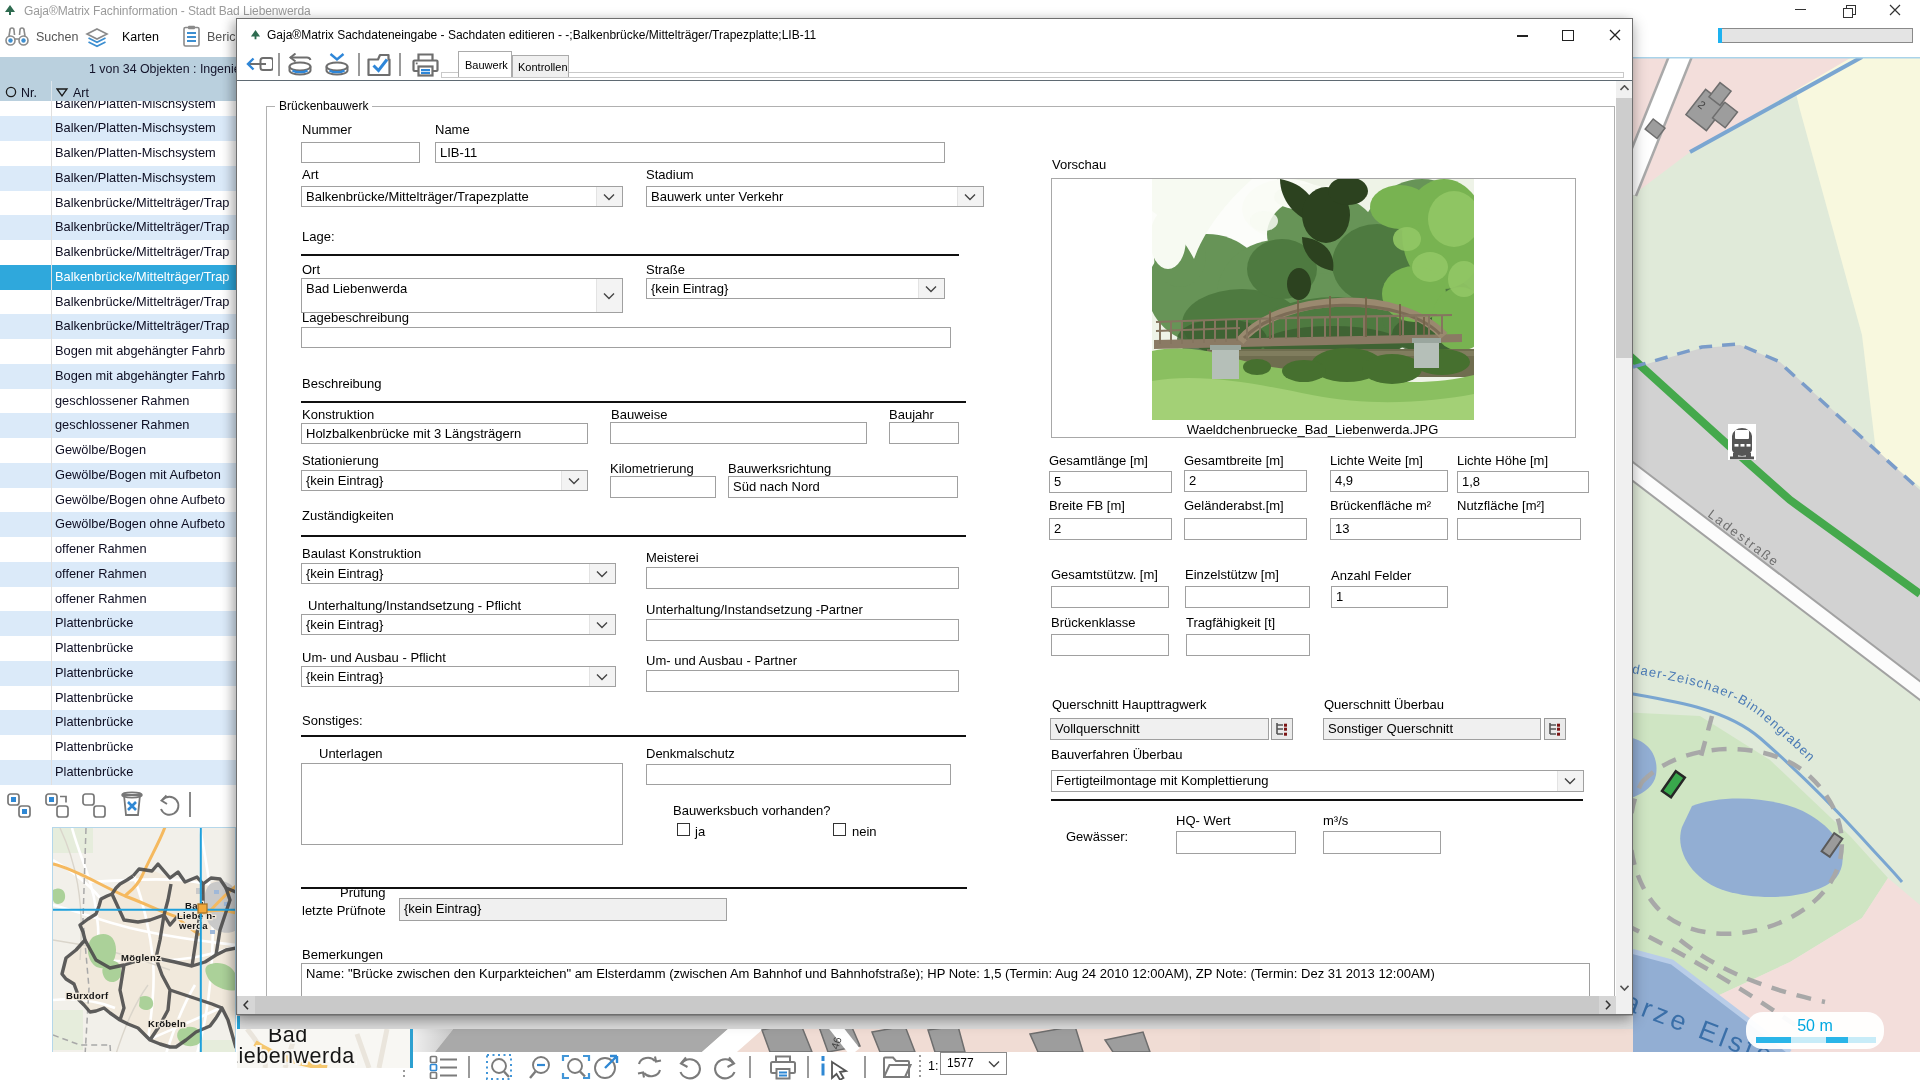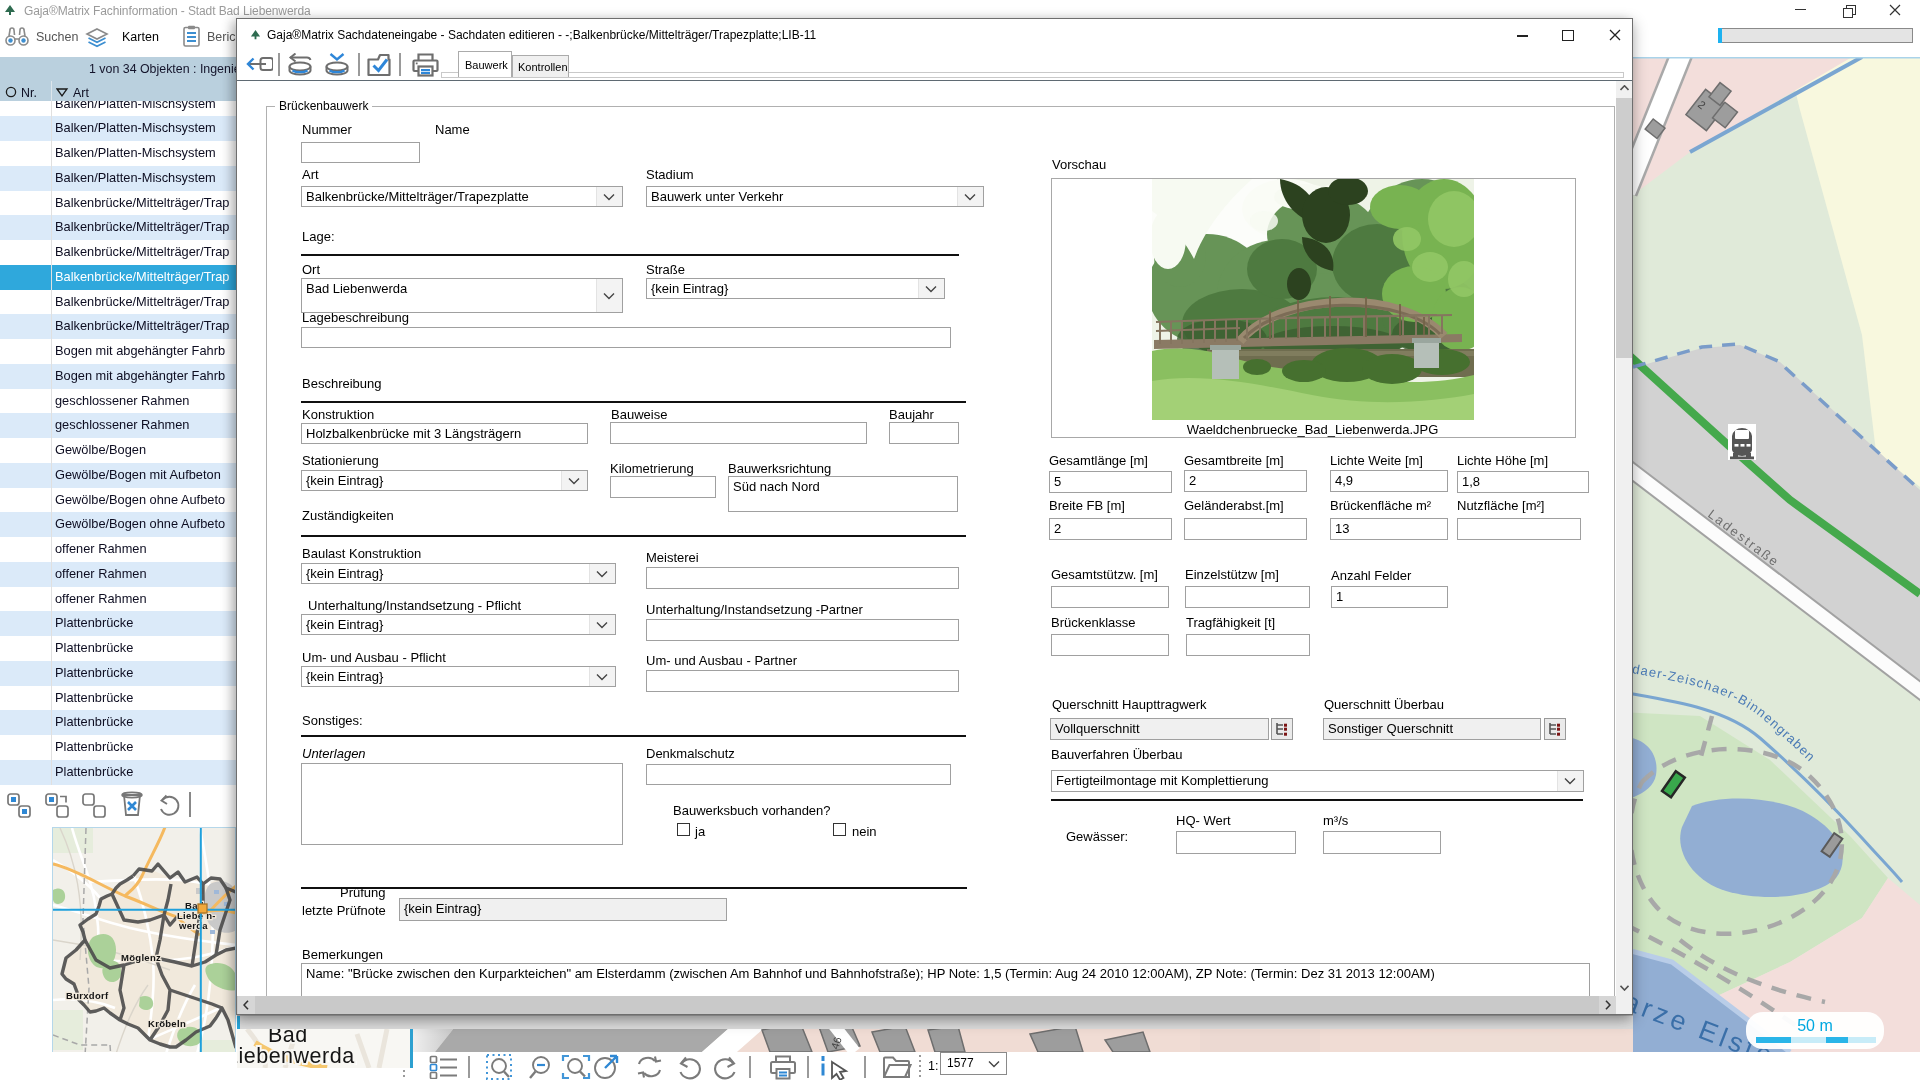--- a/index.html
+++ b/index.html
@@ -473,20 +473,21 @@
   <div class="abs" style="left:281px;top:42px;font-size:11px;color:#000;z-index:4;">Kontrollen</div>
 
   <div class="abs" id="content" style="left:0;top:61px;width:1395px;height:934px;background:#fff;border-top:1.5px solid #5f6a73;box-sizing:border-box;overflow:hidden;">
 
     <div class="abs" style="left:29px;top:25px;width:1347px;height:980px;border:1px solid #b0b0b0;"></div>
     <div class="abs" style="left:38px;top:18px;background:#fff;padding:0 4px;font-size:12px;">Brückenbauwerk</div>
 
     <div class="lbl" style="left:65px;top:41px;">Nummer</div>
     <div class="inp" style="left:64px;top:61px;width:119px;height:21px;"></div>
     <div class="lbl" style="left:198px;top:41px;">Name</div>
+    <div class="inp" style="left:198px;top:61px;width:510px;height:21px;">LIB-11</div>
 
     <div class="lbl" style="left:65px;top:86px;">Art</div>
     <div class="cmb" style="left:64px;top:105px;width:322px;height:21px;">Balkenbrücke/Mittelträger/Trapezplatte<span class="btn">
           <svg width="12" height="8" viewBox="0 0 12 8">
             <path d="M1 1.5 L6 6.5 L11 1.5" fill="none" stroke="#444" stroke-width="1.4"></path>
           </svg>
         </span></div>
     <div class="lbl" style="left:409px;top:86px;">Stadium</div>
     <div class="cmb" style="left:409px;top:105px;width:338px;height:21px;">Bauwerk unter Verkehr<span class="btn">
           <svg width="12" height="8" viewBox="0 0 12 8">
@@ -521,21 +522,21 @@
     <div class="inp" style="left:652px;top:341px;width:70px;height:22px;"></div>
     <div class="lbl" style="left:65px;top:372px;">Stationierung</div>
     <div class="cmb" style="left:64px;top:389px;width:287px;height:21px;">{kein Eintrag}<span class="btn">
           <svg width="12" height="8" viewBox="0 0 12 8">
             <path d="M1 1.5 L6 6.5 L11 1.5" fill="none" stroke="#444" stroke-width="1.4"></path>
           </svg>
         </span></div>
     <div class="lbl" style="left:373px;top:380px;">Kilometrierung</div>
     <div class="inp" style="left:373px;top:395px;width:106px;height:22px;"></div>
     <div class="lbl" style="left:491px;top:380px;">Bauwerksrichtung</div>
-    <div class="inp" style="left:491px;top:395px;width:230px;height:36px;">Süd nach Nord</div>
+    <div class="inp" style="left:491px;top:395px;width:230px;height:22px;">Süd nach Nord</div>
 
     <div class="lbl" style="left:65px;top:427px;">Zuständigkeiten</div>
     <div class="hline" style="left:64px;top:454px;width:665px;"></div>
     <div class="lbl" style="left:65px;top:465px;">Baulast Konstruktion</div>
     <div class="cmb" style="left:64px;top:482px;width:315px;height:21px;">{kein Eintrag}<span class="btn">
           <svg width="12" height="8" viewBox="0 0 12 8">
             <path d="M1 1.5 L6 6.5 L11 1.5" fill="none" stroke="#444" stroke-width="1.4"></path>
           </svg>
         </span></div>
     <div class="lbl" style="left:409px;top:469px;">Meisterei</div>
@@ -552,21 +553,21 @@
     <div class="cmb" style="left:64px;top:585px;width:315px;height:21px;">{kein Eintrag}<span class="btn">
           <svg width="12" height="8" viewBox="0 0 12 8">
             <path d="M1 1.5 L6 6.5 L11 1.5" fill="none" stroke="#444" stroke-width="1.4"></path>
           </svg>
         </span></div>
     <div class="lbl" style="left:409px;top:572px;">Um- und Ausbau - Partner</div>
     <div class="inp" style="left:409px;top:589px;width:313px;height:22px;"></div>
 
     <div class="lbl" style="left:65px;top:632px;">Sonstiges:</div>
     <div class="hline" style="left:64px;top:654px;width:665px;"></div>
-    <div class="lbl" style="left:65px;top:665px;font-style:italic;">Unterlagen</div>
+    <div class="lbl" style="left:82px;top:665px;">Unterlagen</div>
     <div class="inp" style="left:64px;top:682px;width:322px;height:82px;"></div>
     <div class="lbl" style="left:409px;top:665px;">Denkmalschutz</div>
     <div class="inp" style="left:409px;top:683px;width:305px;height:21px;"></div>
     <div class="lbl" style="left:436px;top:722px;">Bauwerksbuch vorhanden?</div>
     <div class="chk" style="left:440px;top:742px;"></div>
     <div class="lbl" style="left:458px;top:743px;">ja</div>
     <div class="chk" style="left:596px;top:742px;"></div>
     <div class="lbl" style="left:615px;top:743px;">nein</div>
 
     <div class="lbl" style="left:65px;top:804px;margin-left:38px;">Prüfung</div>

